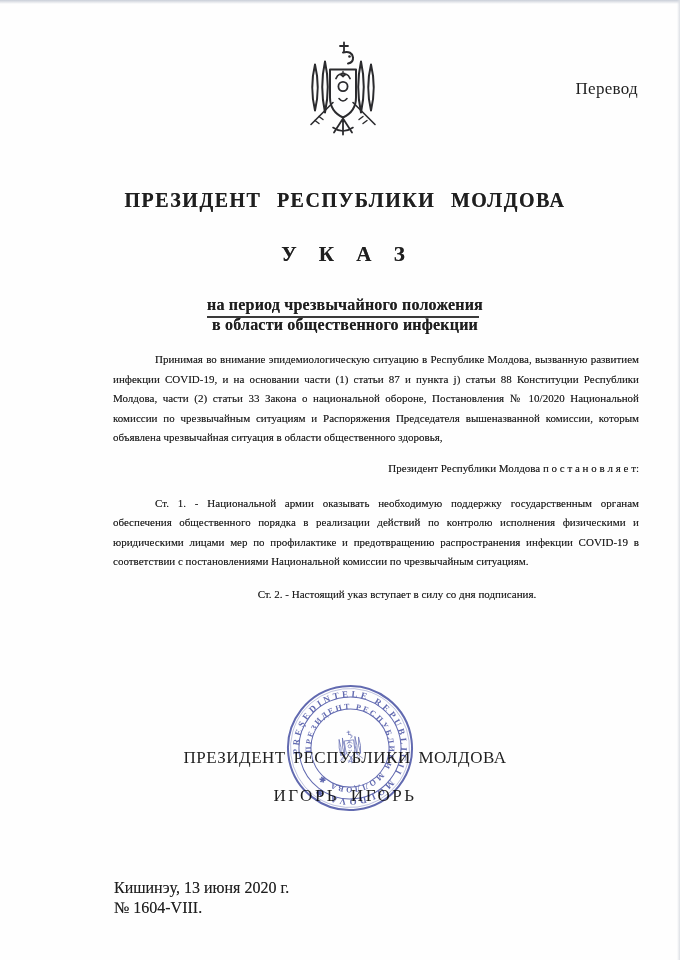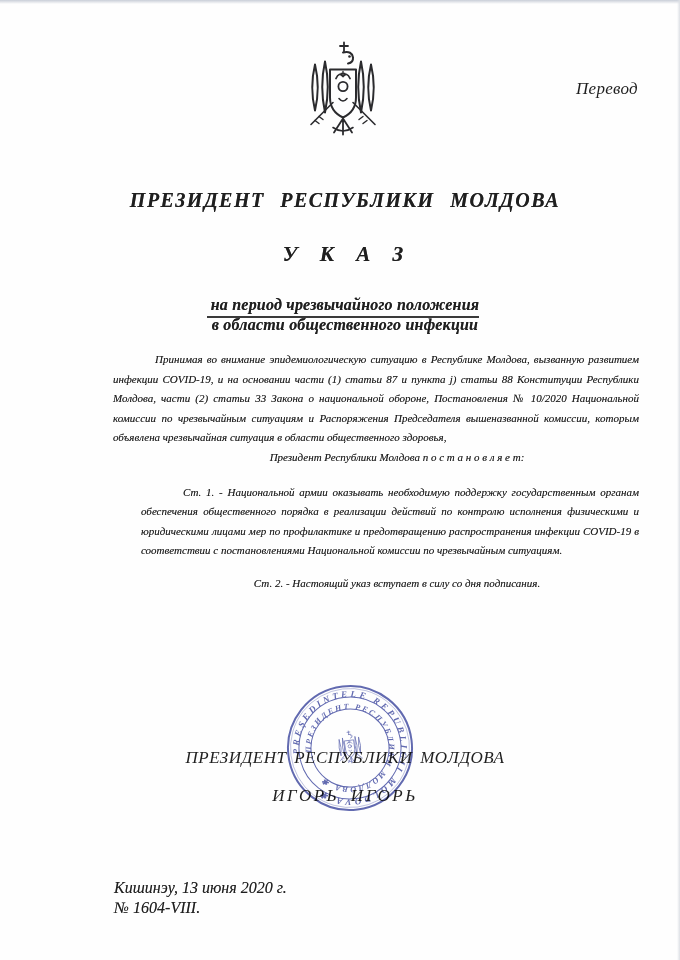--- a/index.html
+++ b/index.html
@@ -12,21 +12,20 @@
   body{
     width:680px;height:960px;
     font-family:"Liberation Serif","DejaVu Serif",serif;
     color:var(--ink);
     position:relative;
     overflow:hidden;
   }
   .page{
     position:absolute;inset:0;
     background:var(--page);
-    font-style:italic;
   }
   
   .edge-top{position:absolute;left:0;top:0;width:100%;height:4px;
     background:linear-gradient(to bottom,#c9ced8,rgba(255,255,255,0));}
   .edge-right{position:absolute;right:0;top:0;width:3px;height:100%;
     background:linear-gradient(to left,#dde0e5,rgba(255,255,255,0));}
 
   .coat-of-arms{position:absolute;left:303px;top:40px;width:80px;height:97px;color:#2b2b2e;}
   .translation{position:absolute;right:42px;top:79px;font-size:17px;letter-spacing:.3px;}
 
@@ -37,22 +36,22 @@
   .subject{top:258px;font-size:16px;font-weight:bold;line-height:20px;letter-spacing:.2px;}
   .subject-underline{position:absolute;left:207px;top:316px;width:272px;height:2px;background:#3a3a3a;}
 
   .doc-body{
     position:absolute;left:113px;top:350px;width:526px;
     font-size:11px;line-height:19.6px;
     text-align:justify;
     text-shadow:0 0 .4px rgba(20,20,20,.55);
   }
   .doc-body p{text-indent:42px;}
-  .enacting{text-align:center;}
-  .article-1{margin-top:15px;margin-left:28px;}
+  .enacting{margin-top:11px;text-align:right;}
+  .article-1{margin-top:15px;}
   .article-2{margin-top:13px;text-align:center;}
 
   .sig-title{top:711px;font-size:17px;letter-spacing:.5px;word-spacing:3px;}
   .sig-name{top:749px;font-size:17px;letter-spacing:2.5px;word-spacing:5px;}
 
   .stamp{
     position:absolute;left:284px;top:682px;width:132px;height:132px;
     opacity:.82;mix-blend-mode:multiply;
     transform:rotate(-7deg);
   }

